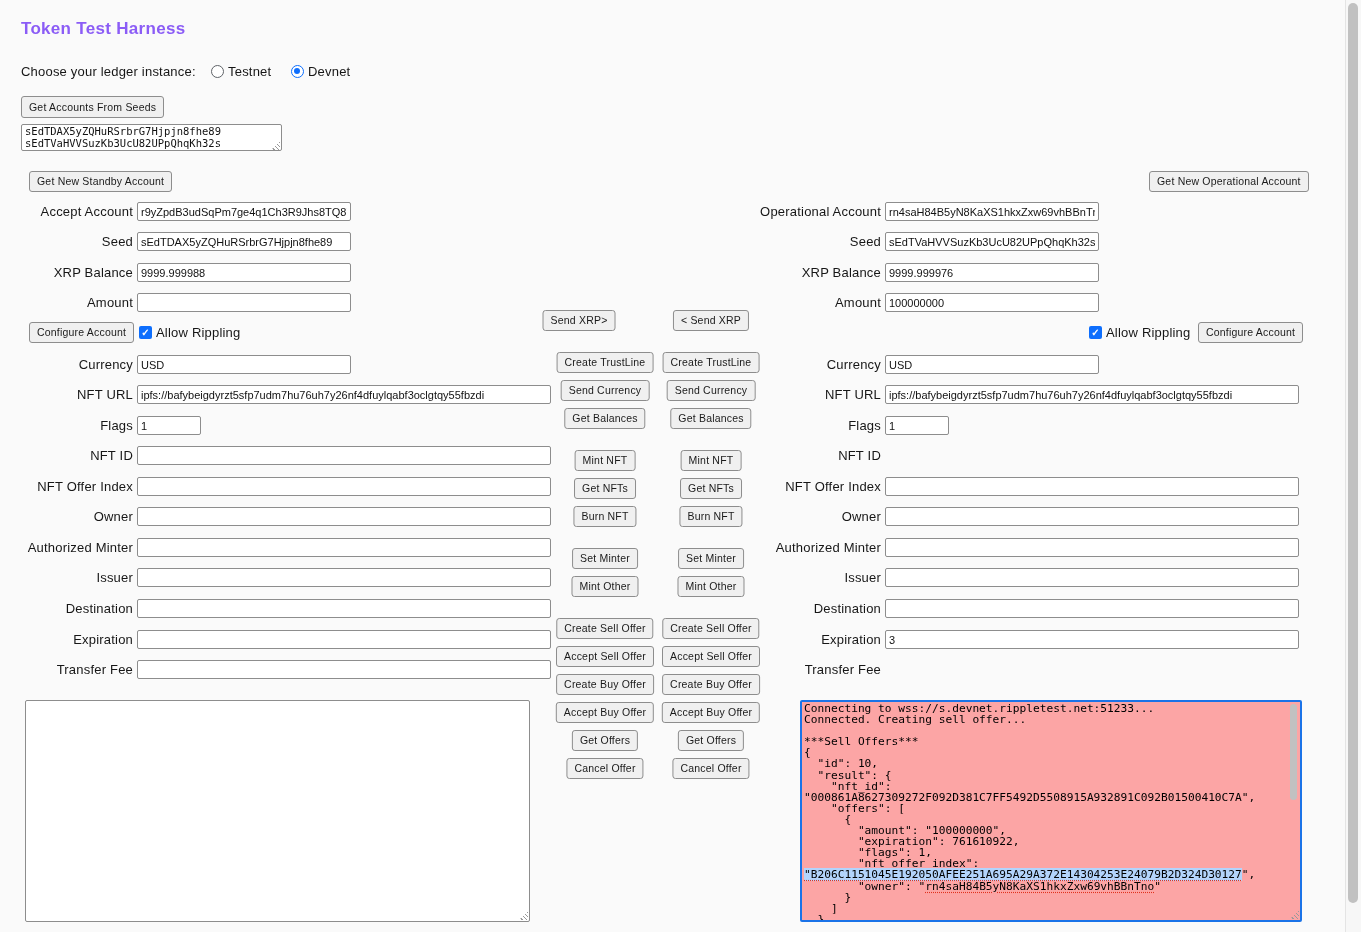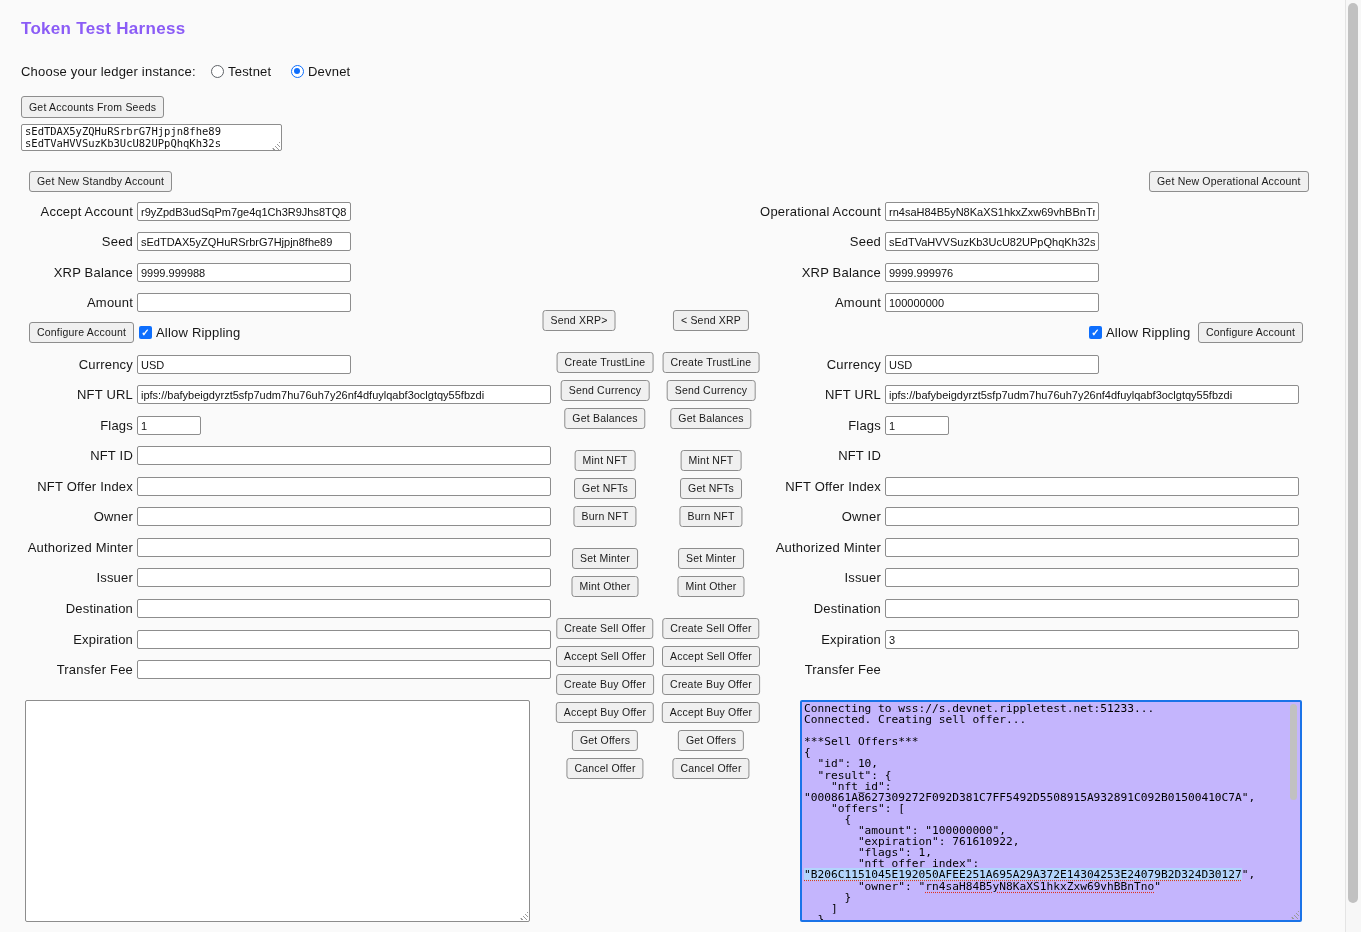--- a/index.html
+++ b/index.html
@@ -22,21 +22,21 @@
   .grip{position:absolute;width:9px;height:9px;
         background:repeating-linear-gradient(45deg,transparent 0 2px,#9a9a9a 2px 3px);
         clip-path:polygon(100% 0,100% 100%,0 100%);}
   .cb{position:absolute;width:13px;height:13px;background:#0d6efd;border-radius:2px;
       color:#fff;font-size:10px;line-height:13px;text-align:center;font-weight:700;}
   .radio{position:absolute;width:13px;height:13px;border-radius:50%;box-sizing:border-box;background:#fff;}
   .radio.off{border:1.5px solid #5f6368;}
   .radio.on{border:1.5px solid #0d6efd;}
   .radio.on .dot{position:absolute;left:2px;top:2px;width:6px;height:6px;border-radius:50%;background:#0d6efd;}
   .results{position:absolute;left:800px;top:700px;width:502px;height:222px;box-sizing:border-box;
-           border:2px solid #1a73e8;border-radius:2px;background:#c4b5fd;overflow:hidden;}
+           border:2px solid #1a73e8;border-radius:2px;background:#fca5a5;overflow:hidden;}
   .results pre{margin:0;padding:1px 2px;font-family:"DejaVu Sans Mono","Liberation Mono",monospace;
                font-size:11.2px;line-height:11.1px;color:#000;white-space:pre;}
   .sel{background:#b3d4fc;}
   .miss{text-decoration:underline dotted #e0321f;text-underline-offset:2px;}
   .thumb{position:absolute;background:#c1c1c1;border-radius:4px;}
   .pagebar{position:absolute;right:0;top:0;width:15px;height:932px;background:#f7f7f7;border-left:1px solid #e4e4e4;}
 </style>
 </head>
 <body>
 

